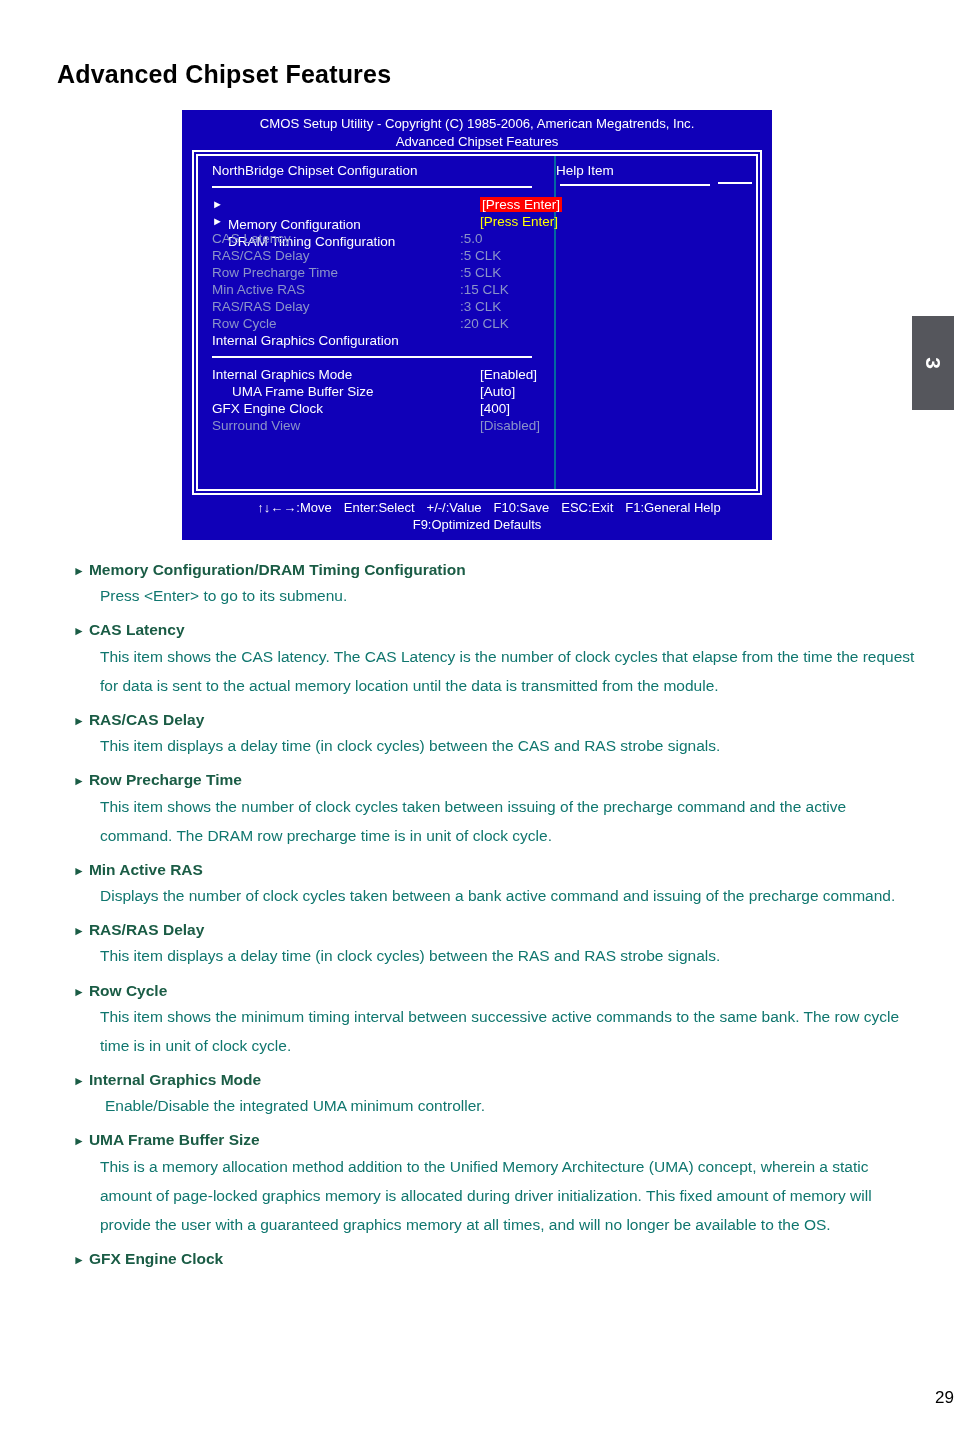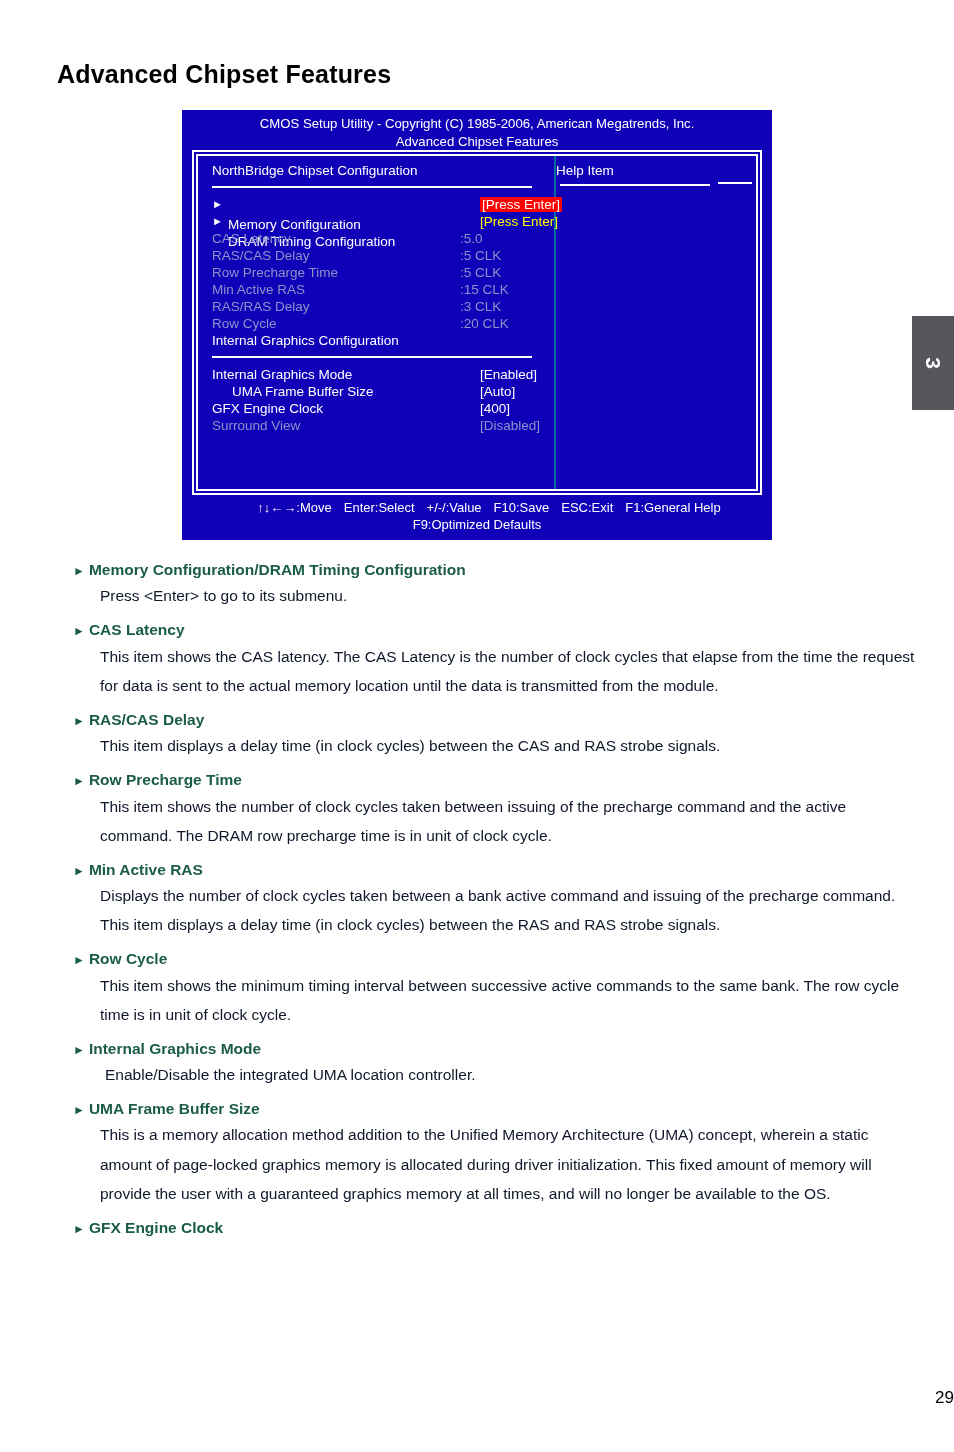--- a/index.html
+++ b/index.html
@@ -195,21 +195,21 @@
     line-height: 1.5;
   }
   .item-head .tri {
     font-size: 12px;
     margin-right: 4px;
   }
   .para {
     font-size: 15.5px;
     line-height: 1.88;
     margin-left: 27px;
-    color: #0f172a;
+    color: #0f766e;
   }
   .para.extra-indent { margin-left: 32px; }
 
   .page-num {
     position: absolute;
     left: 0;
     right: 0;
     top: 1388px;
     text-align: right;
     font-size: 17px;
@@ -317,23 +317,24 @@
     <div class="item-head"><span class="tri">►</span><span>Memory Configuration/DRAM Timing Configuration</span></div>
     <div class="para">Press &lt;Enter&gt; to go to its submenu.</div>
     <div class="item-head"><span class="tri">►</span><span>CAS Latency</span></div>
     <div class="para">This item shows the CAS latency. The CAS Latency is the number of clock cycles that elapse from the time the request for data is sent to the actual memory location until the data is transmitted from the module.</div>
     <div class="item-head"><span class="tri">►</span><span>RAS/CAS Delay</span></div>
     <div class="para">This item displays a delay time (in clock cycles) between the CAS and RAS strobe signals.</div>
     <div class="item-head"><span class="tri">►</span><span>Row Precharge Time</span></div>
     <div class="para">This item shows the number of clock cycles taken between issuing of the precharge command and the active command. The DRAM row precharge time is in unit of clock cycle.</div>
     <div class="item-head"><span class="tri">►</span><span>Min Active RAS</span></div>
     <div class="para">Displays the number of clock cycles taken between a bank active command and issuing of the precharge command.</div>
+    <div class="item-head"><span class="tri">►</span><span>RAS/RAS Delay</span></div>
     <div class="para">This item displays a delay time (in clock cycles) between the RAS and RAS strobe signals.</div>
     <div class="item-head"><span class="tri">►</span><span>Row Cycle</span></div>
     <div class="para">This item shows the minimum timing interval between successive active commands to the same bank. The row cycle time is in unit of clock cycle.</div>
     <div class="item-head"><span class="tri">►</span><span>Internal Graphics Mode</span></div>
-    <div class="para extra-indent">Enable/Disable the integrated UMA location controller.</div>
+    <div class="para extra-indent">Enable/Disable the integrated UMA minimum controller.</div>
     <div class="item-head"><span class="tri">►</span><span>UMA Frame Buffer Size</span></div>
     <div class="para">This is a memory allocation method addition to the Unified Memory Architecture (UMA) concept, wherein a static amount of page-locked graphics memory is allocated during driver initialization. This fixed amount of memory will provide the user with a guaranteed graphics memory at all times, and will no longer be available to the OS.</div>
     <div class="item-head"><span class="tri">►</span><span>GFX Engine Clock</span></div>
   </div>
 
 <div class="page-num">29</div>
 
 </body></html>

